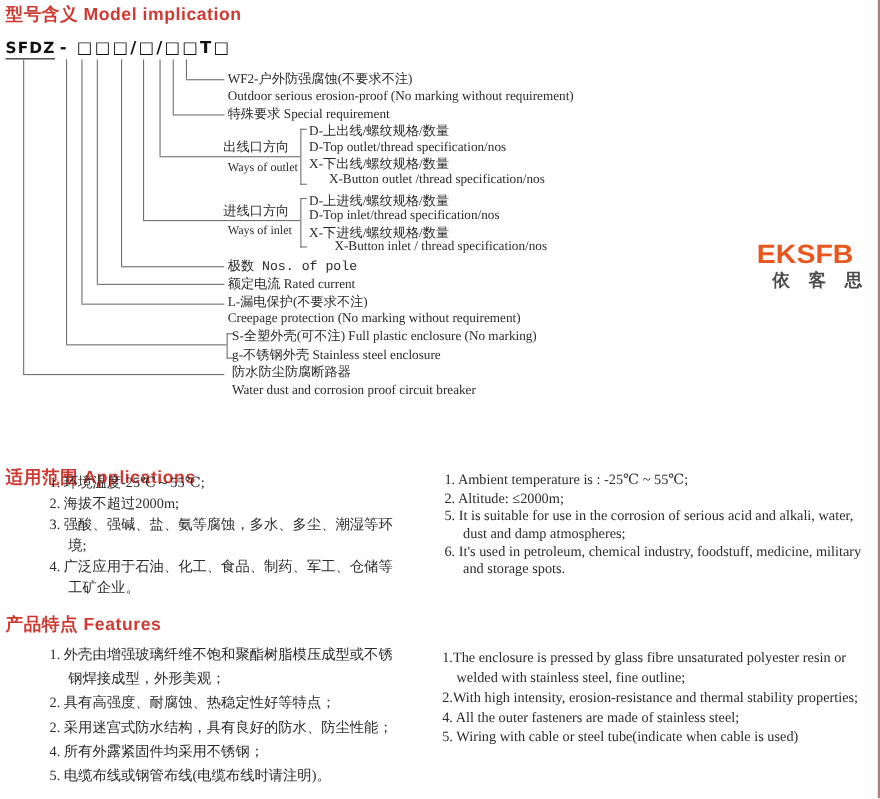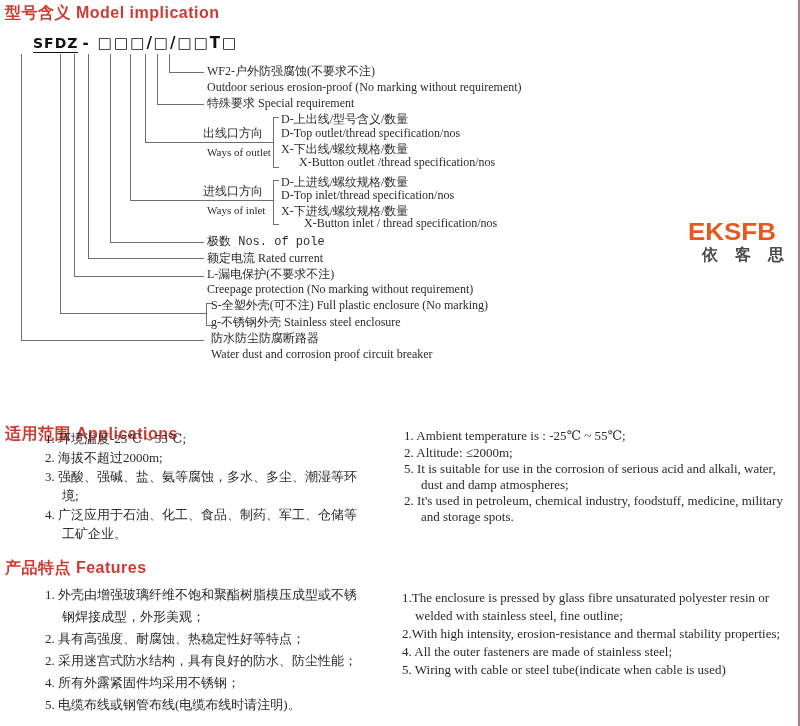--- a/index.html
+++ b/index.html
@@ -2,21 +2,21 @@
 <html><head>
 <meta charset="utf-8">
 <style>
   html,body{margin:0;padding:0;background:#fff;}
   #page{position:relative;width:800px;height:726px;background:#ffffff;overflow:hidden;
         font-family:"Liberation Serif","DejaVu Serif",serif;color:#2a2a2a;}
   .sec-title{position:absolute;font-family:"Liberation Sans","DejaVu Sans",sans-serif;
              font-weight:bold;font-size:16px;color:#ce3a32;letter-spacing:0.5px;white-space:nowrap;}
   .code-line{position:absolute;left:5px;top:33px;font-family:"DejaVu Sans",sans-serif;
              font-weight:bold;color:#111;white-space:nowrap;}
-  .code-prefix{font-size:14px;border-bottom:1px solid #111;padding-bottom:1px;letter-spacing:1px;margin-left:28px;}
+  .code-prefix{font-size:14px;border-bottom:1px solid #111;padding-bottom:1px;letter-spacing:1px;}
   .code-rest{font-size:15px;letter-spacing:2px;margin-left:4px;}
   .vline{position:absolute;width:1px;background:#6f6f6f;}
   .hline{position:absolute;height:1px;background:#6f6f6f;}
   .bracket{position:absolute;width:5px;border-left:1px solid #6f6f6f;border-top:1px solid #6f6f6f;
            border-bottom:1px solid #6f6f6f;}
   .dlabel{position:absolute;font-size:12px;line-height:13px;white-space:nowrap;color:#2a2a2a;}
   .dlabel-sm{position:absolute;font-size:11px;line-height:12px;white-space:nowrap;color:#2a2a2a;}
   .logo{position:absolute;left:688px;top:220px;width:116px;}
   .logo-brand{font-family:"Liberation Sans","DejaVu Sans",sans-serif;font-weight:bold;
               font-size:24px;line-height:24px;color:#e7571e;letter-spacing:0px;transform:scaleX(1.08);
@@ -66,21 +66,21 @@
   <div class="bracket" style="left:273px;top:117px;height:49px;"></div>
   <div class="bracket" style="left:273px;top:180px;height:43px;"></div>
   <div class="bracket" style="left:206px;top:303px;height:21px;"></div>
 
   <div class="dlabel" style="left:207px;top:65px;">WF2-户外防强腐蚀(不要求不注)</div>
   <div class="dlabel" style="left:207px;top:81px;">Outdoor serious erosion-proof (No marking without requirement)</div>
   <div class="dlabel" style="left:207px;top:97px;">特殊要求 Special requirement</div>
 
   <div class="dlabel" style="left:203px;top:127px;">出线口方向</div>
   <div class="dlabel-sm" style="left:207px;top:146px;">Ways of outlet</div>
-  <div class="dlabel" style="left:281px;top:113px;">D-上出线/型号含义/数量</div>
+  <div class="dlabel" style="left:281px;top:113px;">D-上出线/螺纹规格/数量</div>
   <div class="dlabel" style="left:281px;top:127px;">D-Top outlet/thread specification/nos</div>
   <div class="dlabel" style="left:281px;top:143px;">X-下出线/螺纹规格/数量</div>
   <div class="dlabel" style="left:299px;top:156px;">X-Button outlet /thread specification/nos</div>
 
   <div class="dlabel" style="left:203px;top:185px;">进线口方向</div>
   <div class="dlabel-sm" style="left:207px;top:204px;">Ways of inlet</div>
   <div class="dlabel" style="left:281px;top:176px;">D-上进线/螺纹规格/数量</div>
   <div class="dlabel" style="left:281px;top:189px;">D-Top inlet/thread specification/nos</div>
   <div class="dlabel" style="left:281px;top:205px;">X-下进线/螺纹规格/数量</div>
   <div class="dlabel" style="left:281px;top:217px;margin-left:23px;">X-Button inlet / thread specification/nos</div>
@@ -105,21 +105,21 @@
     <div class="item">1. 环境温度-25℃～55℃;</div>
     <div class="item">2. 海拔不超过2000m;</div>
     <div class="item">3. 强酸、强碱、盐、氨等腐蚀，多水、多尘、潮湿等环境;</div>
     <div class="item">4. 广泛应用于石油、化工、食品、制药、军工、仓储等工矿企业。</div>
   </div>
 
   <div class="col app-en">
     <div class="item">1. Ambient temperature is : -25℃ ~ 55℃;</div>
     <div class="item">2. Altitude: ≤2000m;</div>
     <div class="item">5. It is suitable for use in the corrosion of serious  acid  and alkali, water, dust  and  damp atmospheres;</div>
-    <div class="item">2. It's used  in petroleum, chemical  industry,  foodstuff,  medicine, military  and  storage  spots.</div>
+    <div class="item">6. It's used  in petroleum, chemical  industry,  foodstuff,  medicine, military  and  storage  spots.</div>
   </div>
 
   <div class="sec-title" style="left:5px;top:558px;">产品特点 Features</div>
 
   <div class="col feat-cn">
     <div class="item">1. 外壳由增强玻璃纤维不饱和聚酯树脂模压成型或不锈钢焊接成型，外形美观；</div>
     <div class="item">2. 具有高强度、耐腐蚀、热稳定性好等特点；</div>
     <div class="item">2. 采用迷宫式防水结构，具有良好的防水、防尘性能；</div>
     <div class="item">4. 所有外露紧固件均采用不锈钢；</div>
     <div class="item">5. 电缆布线或钢管布线(电缆布线时请注明)。</div>

